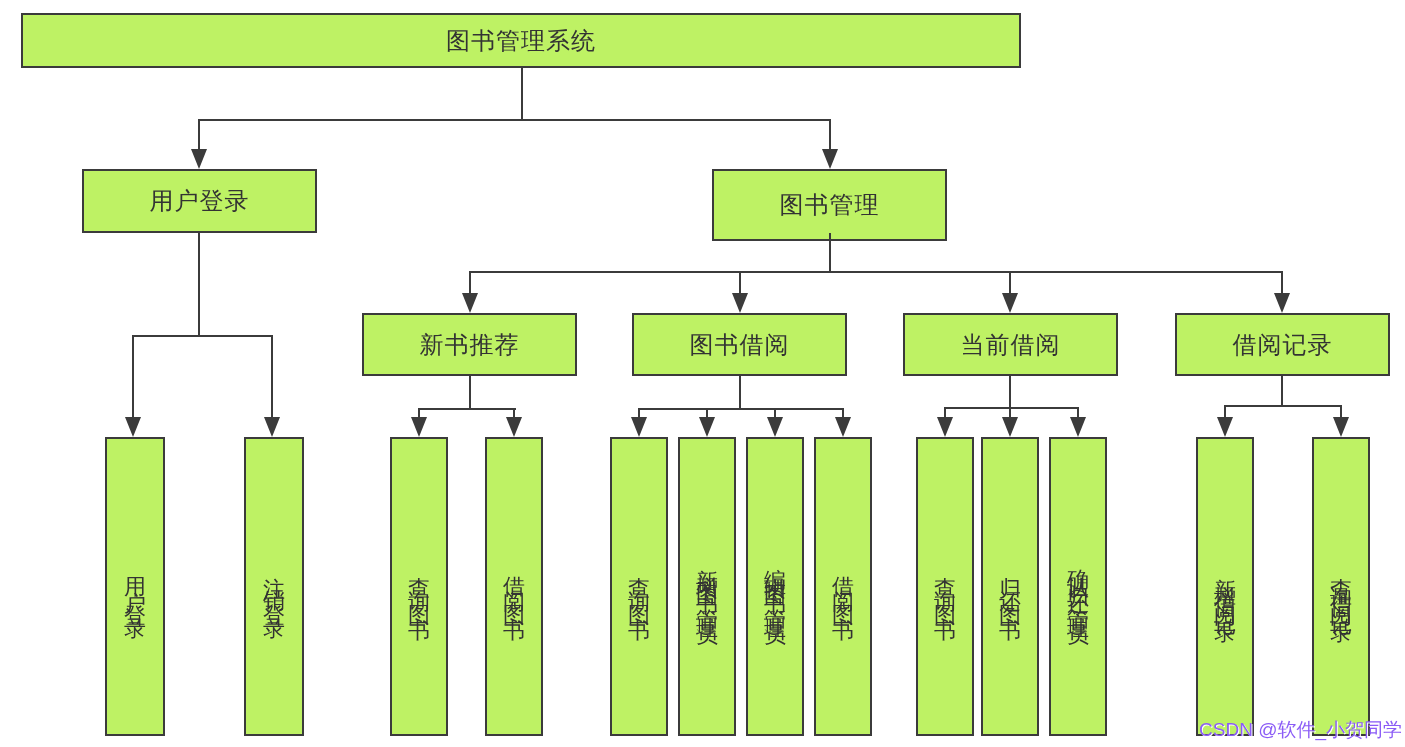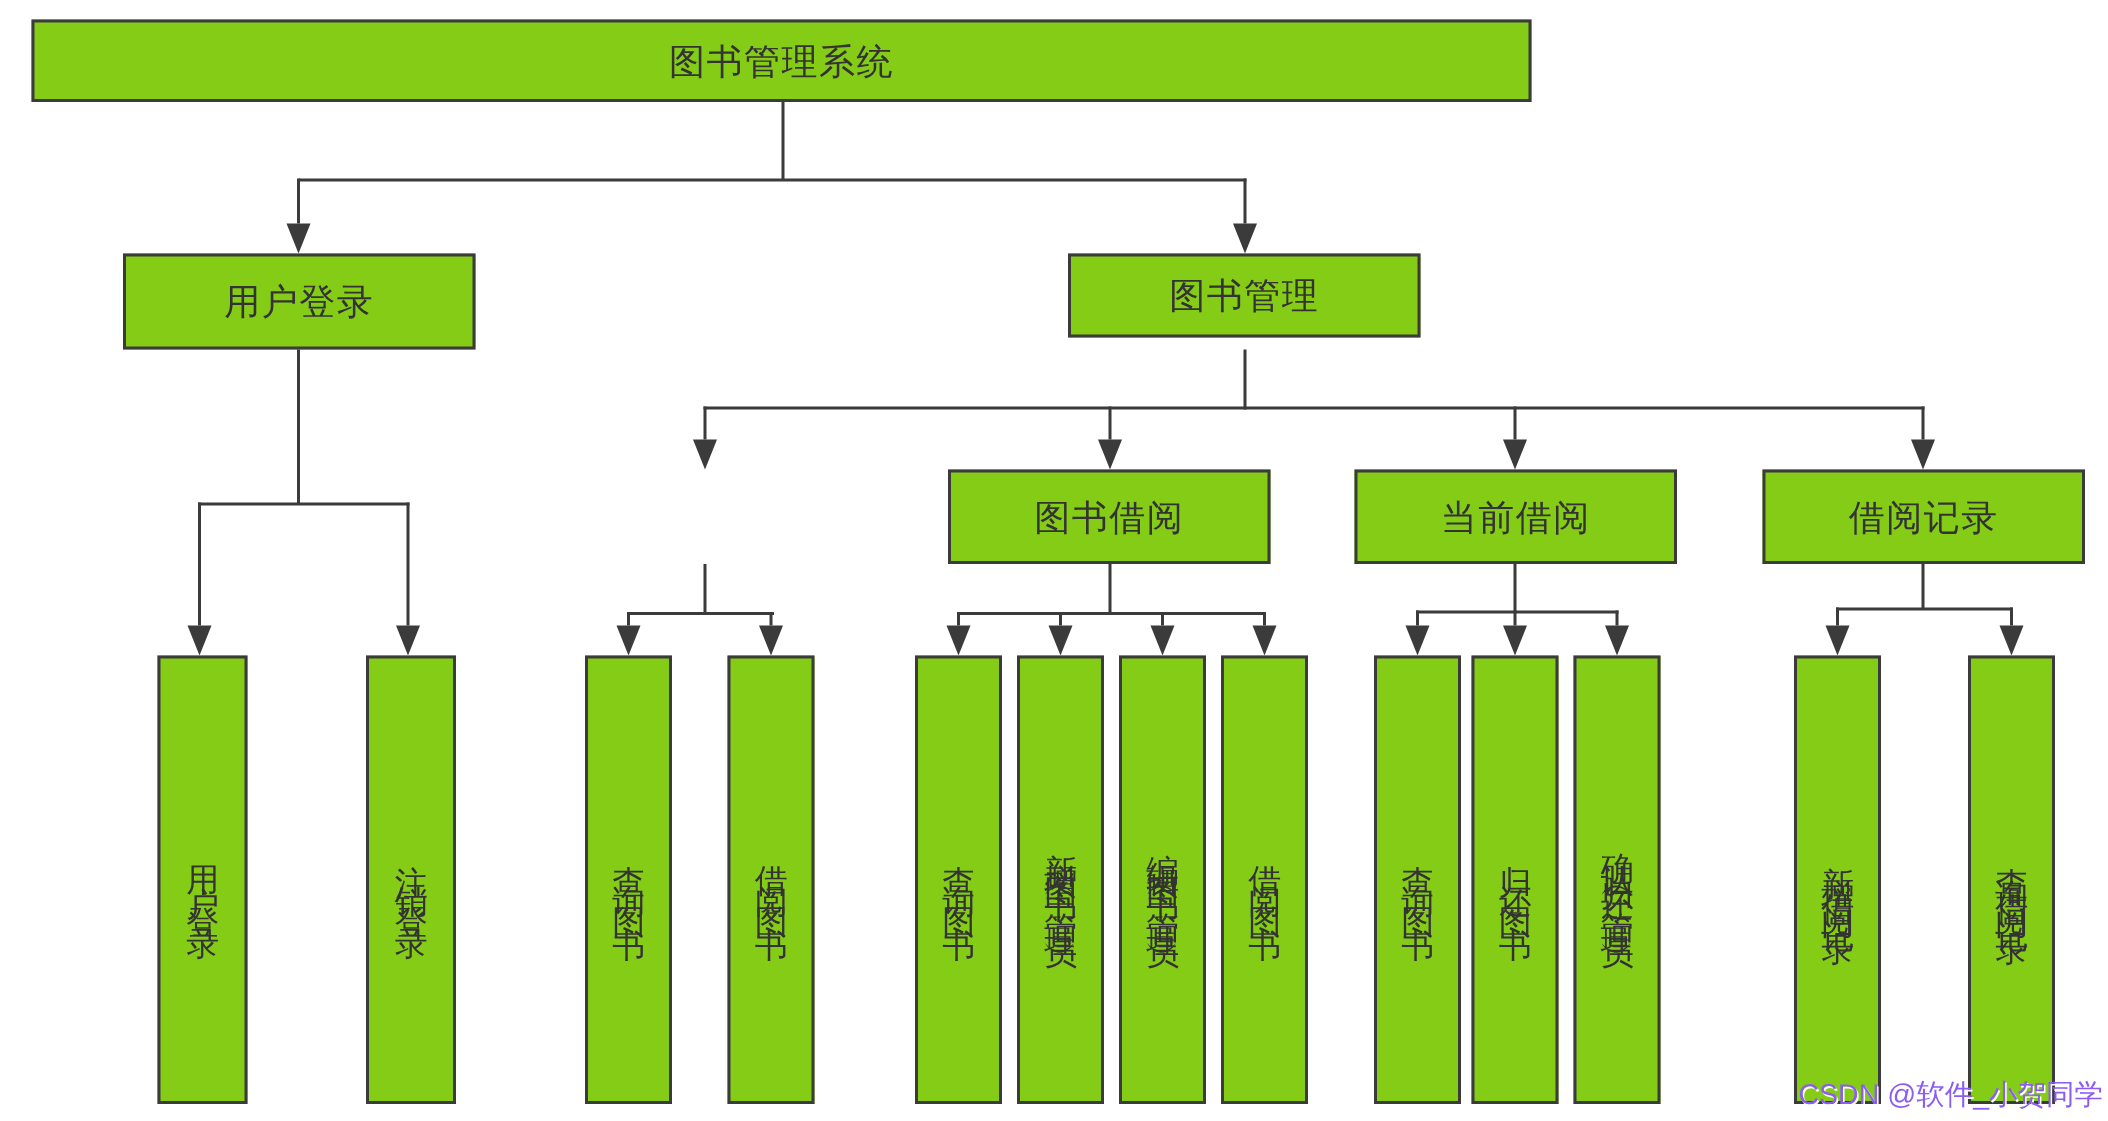--- a/index.html
+++ b/index.html
@@ -7,21 +7,21 @@
     position:relative;
     width:1405px; height:747px;
     background:#ffffff;
     font-family:"Liberation Sans", sans-serif;
     overflow:hidden;
   }
   .box {
     position:absolute;
     box-sizing:border-box;
     border:2px solid #3b3b3b;
-    background:#84cc16;
+    background:#bef264;
     display:flex;
     align-items:center;
     justify-content:center;
     color:#333333;
   }
   .hnode { font-size:24px; letter-spacing:1px; }
   .leaf  { font-size:22px; }
   .leaf span {
     writing-mode:vertical-rl;
     text-orientation:mixed;
@@ -62,21 +62,21 @@
   <div class="vl" style="left:521px;top:68px;height:52px"></div>
   <div class="hl" style="left:199px;top:119px;width:632px"></div>
   <div class="vl" style="left:198px;top:119px;height:30px"></div>
   <div class="ah" style="left:191px;top:149px"></div>
   <div class="vl" style="left:829px;top:119px;height:30px"></div>
   <div class="ah" style="left:822px;top:149px"></div>
 
   <div class="box hnode" style="left:82px;top:169px;width:235px;height:64px">
     <span>用户登录</span>
   </div>
-  <div class="box hnode" style="left:712px;top:169px;width:235px;height:56px">
+  <div class="box hnode" style="left:712px;top:169px;width:235px;height:72px">
     <span>图书管理</span>
   </div>
 
   <div class="vl" style="left:198px;top:233px;height:103px"></div>
   <div class="hl" style="left:132px;top:335px;width:141px"></div>
   <div class="vl" style="left:132px;top:335px;height:82px"></div>
   <div class="ah" style="left:125px;top:417px"></div>
   <div class="vl" style="left:271px;top:335px;height:82px"></div>
   <div class="ah" style="left:264px;top:417px"></div>
 
@@ -84,20 +84,23 @@
   <div class="hl" style="left:469px;top:271px;width:814px"></div>
   <div class="vl" style="left:469px;top:271px;height:22px"></div>
   <div class="ah" style="left:462px;top:293px"></div>
   <div class="vl" style="left:739px;top:271px;height:22px"></div>
   <div class="ah" style="left:732px;top:293px"></div>
   <div class="vl" style="left:1009px;top:271px;height:22px"></div>
   <div class="ah" style="left:1002px;top:293px"></div>
   <div class="vl" style="left:1281px;top:271px;height:22px"></div>
   <div class="ah" style="left:1274px;top:293px"></div>
 
+  <div class="box hnode" style="left:362px;top:313px;width:215px;height:63px">
+    <span>新书推荐</span>
+  </div>
   <div class="box hnode" style="left:903px;top:313px;width:215px;height:63px">
     <span>当前借阅</span>
   </div>
   <div class="box hnode" style="left:632px;top:313px;width:215px;height:63px">
     <span>图书借阅</span>
   </div>
   <div class="box hnode" style="left:1175px;top:313px;width:215px;height:63px">
     <span>借阅记录</span>
   </div>
 

